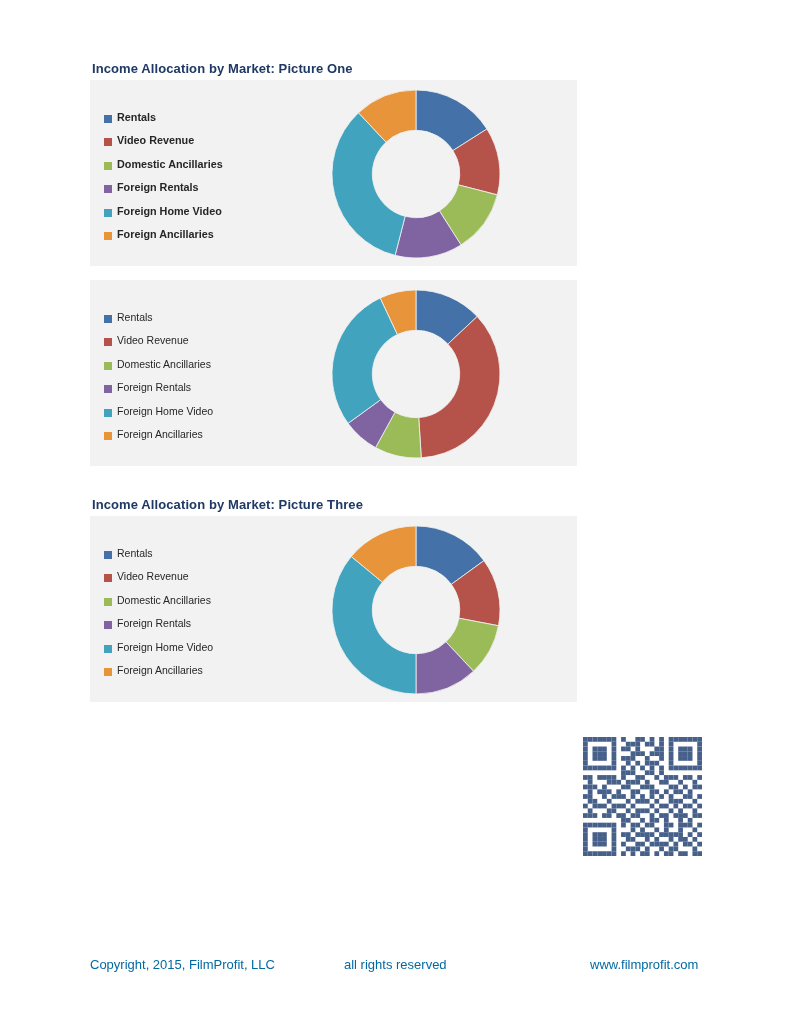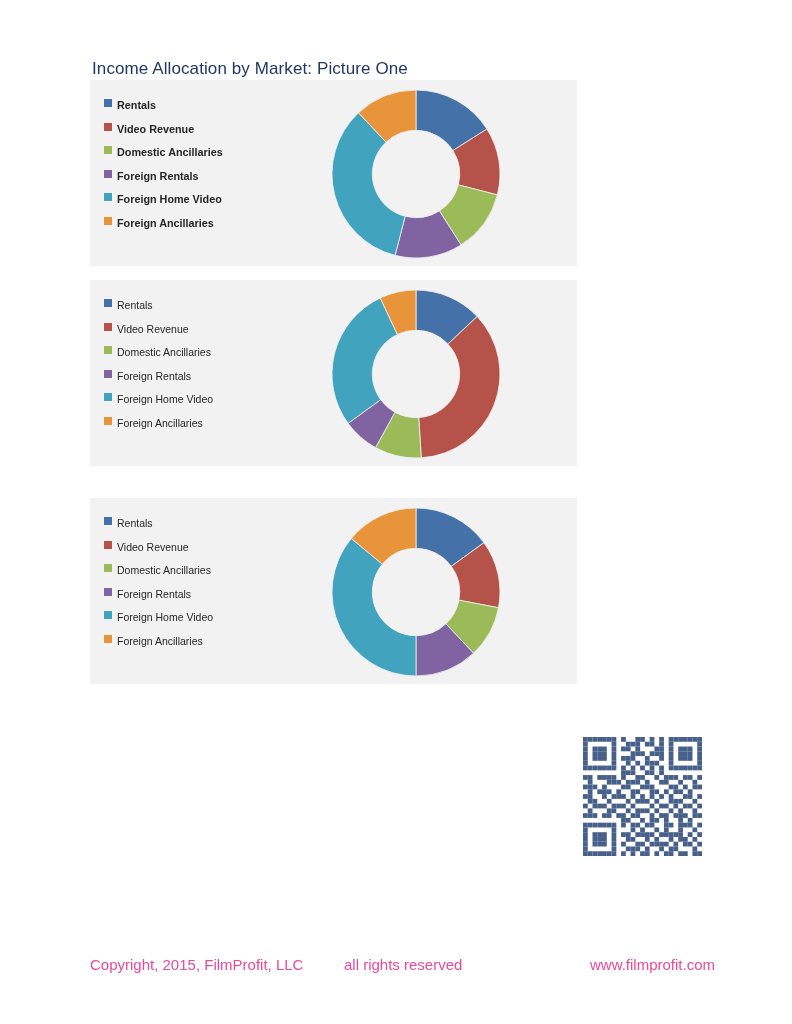--- a/index.html
+++ b/index.html
@@ -23,22 +23,22 @@
     overflow: hidden;
   }
 
   
   .chart-block {
     position: absolute;
     left: 90px;
     width: 487px;
   }
   .chart-title {
-    font-size: 17px;
-    font-weight: normal;
+    font-size: 13px;
+    font-weight: bold;
     color: #1f3864;
     letter-spacing: 0.1px;
     line-height: 14px;
     margin: 0 0 4px 2px;
     white-space: nowrap;
   }
   .chart-panel {
     position: relative;
     width: 487px;
     height: 186px;
@@ -48,21 +48,21 @@
 
   
   .legend {
     position: absolute;
     left: 14px;
     top: 19px;
     width: 190px;
   }
   .legend-item {
     display: flex;
-    align-items: flex-start;
+    align-items: flex-end;
     height: 23.5px;
   }
   .legend-swatch {
     width: 8px;
     height: 8px;
     flex: 0 0 8px;
     margin-right: 5px;
   }
   .legend-label {
     font-size: 10.5px;
@@ -100,22 +100,22 @@
   
   .footer {
     position: absolute;
     left: 0;
     top: 957px;
     width: 792px;
     height: 20px;
   }
   .footer-item {
     position: absolute;
-    font-size: 15px;
-    color: #ec4899;
+    font-size: 13px;
+    color: #0369a1;
     white-space: nowrap;
     line-height: 16px;
     text-align: center;
   }
   .footer-copyright { left: 90px; }
   .footer-rights { left: 344px; }
   .footer-url { left: 590px; }
 </style>
 </head>
 <body>
@@ -198,20 +198,21 @@
               <path d="M 147.23336470339856 28.498043101990156 A 84 84 0 0 1 91.27440364046234 169.83424518797483 L 88.74268989304042 129.5938074977469 A 43.68 43.68 0 0 0 117.84134964576725 56.09898241303488 Z" fill="#b5534a" stroke="#f2f2f2" stroke-width="0.8"></path>
               <path d="M 91.27440364046234 169.83424518797483 A 84 84 0 0 1 45.532691375455904 159.60976112368454 L 64.95699951523707 124.27707578431595 A 43.68 43.68 0 0 0 88.74268989304042 129.5938074977469 Z" fill="#9bbb59" stroke="#f2f2f2" stroke-width="0.8"></path>
               <path d="M 45.532691375455904 159.60976112368454 A 84 84 0 0 1 18.042572472504418 135.37396119256775 L 50.6621376857023 111.67445982013523 A 43.68 43.68 0 0 0 64.95699951523707 124.27707578431595 Z" fill="#8064a2" stroke="#f2f2f2" stroke-width="0.8"></path>
               <path d="M 18.042572472504418 135.37396119256775 A 84 84 0 0 1 50.23453950853387 9.994527592854368 L 67.40196054443761 46.47715434828427 A 43.68 43.68 0 0 0 50.6621376857023 111.67445982013523 Z" fill="#41a3bd" stroke="#f2f2f2" stroke-width="0.8"></path>
               <path d="M 50.23453950853387 9.994527592854368 A 84 84 0 0 1 85.99999999999999 2 L 85.99999999999999 42.32 A 43.68 43.68 0 0 0 67.40196054443761 46.47715434828427 Z" fill="#e8943a" stroke="#f2f2f2" stroke-width="0.8"></path>
             </svg>
           </div>
         </div>
       </div>
       <div class="chart-block" style="top: 498px;">
+        <div class="chart-title">Income Allocation by Market: Picture Three</div>
         <div class="chart-panel">
           <div class="legend">
             <div class="legend-item">
               <span class="legend-swatch" style="background: rgb(68, 114, 168);"></span>
               <span class="legend-label">Rentals</span>
             </div>
             <div class="legend-item">
               <span class="legend-swatch" style="background: rgb(181, 83, 74);"></span>
               <span class="legend-label">Video Revenue</span>
             </div>

